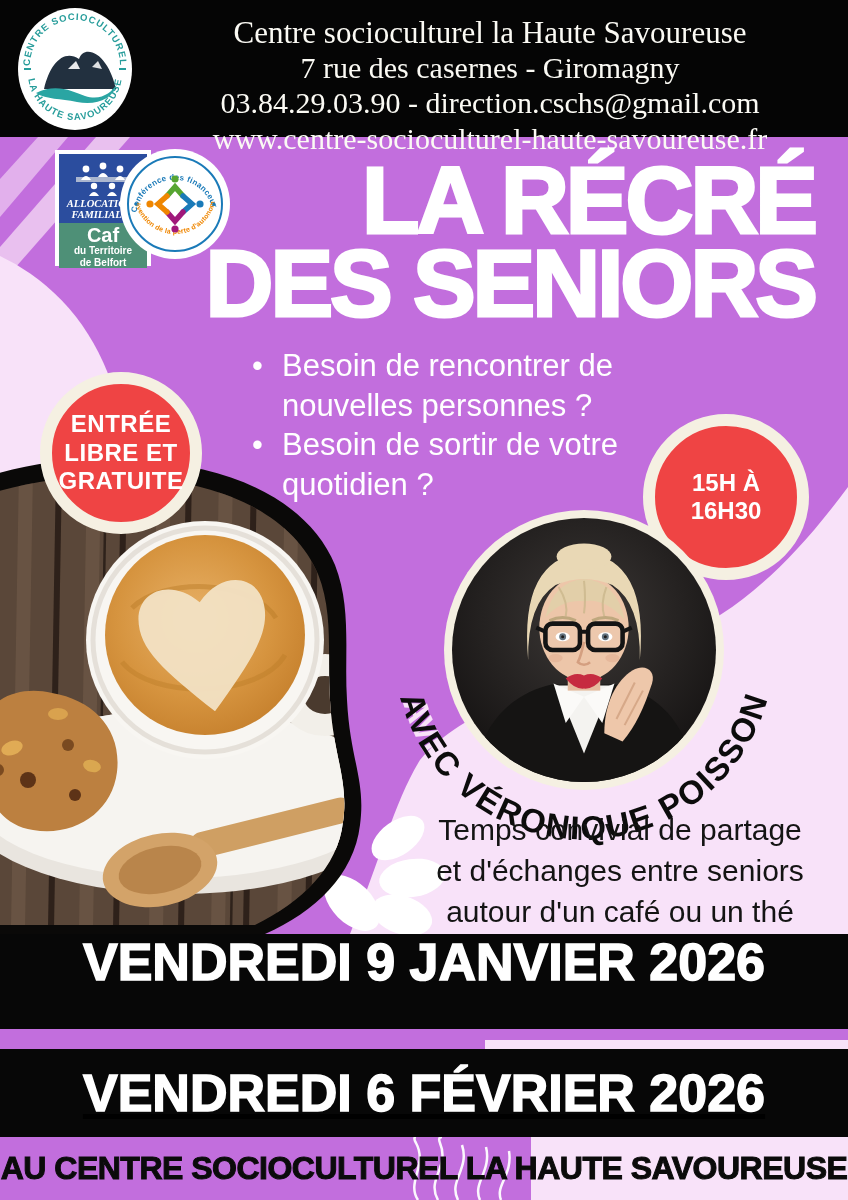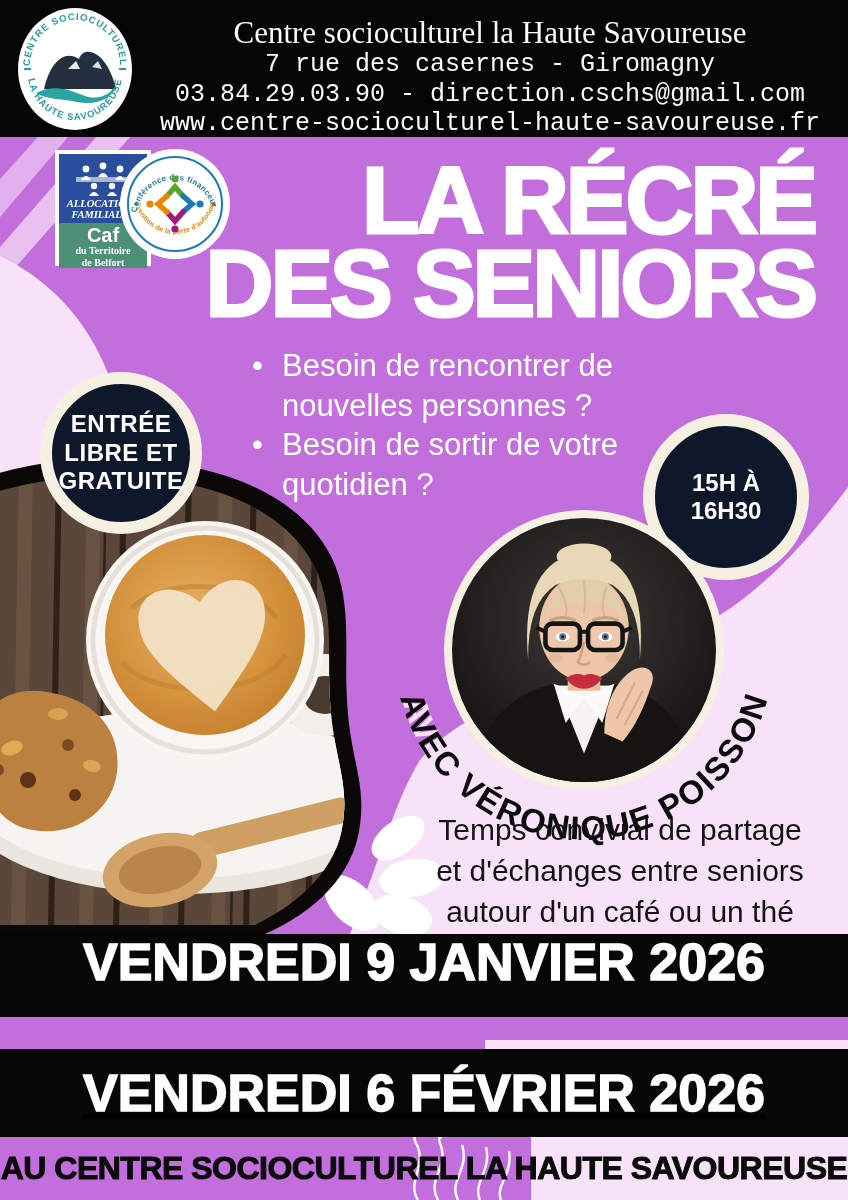--- a/index.html
+++ b/index.html
@@ -5,46 +5,46 @@
   html,body{margin:0;padding:0;background:#555;}
   .poster{position:relative;width:848px;height:1200px;margin:0 auto;overflow:hidden;
           background:#c26edd;font-family:"Liberation Sans",sans-serif;}
   .abs{position:absolute;}
 
   
   .header{left:0;top:0;width:848px;height:137px;background:#050505;}
   .header-text{left:145px;top:16px;width:690px;text-align:center;color:#fbfaf4;
                font-family:"Liberation Serif",serif;}
   .h-line1{font-size:31px;line-height:1.1;}
-  .h-line{font-size:25px;line-height:1.18;font-family:Liberation Mono, monospace;}
+  .h-line{font-size:30px;line-height:1.18;}
 
   
   .title{right:33px;top:160px;text-align:right;color:#fff;font-weight:bold;
          font-size:94px;line-height:0.88;letter-spacing:-3px;-webkit-text-stroke:3px #fff;}
 
   
   .bullets{left:246px;top:346px;width:420px;color:#fff;font-size:31px;line-height:1.28;
            margin:0;padding:0;font-weight:500;}
   .bullets li{list-style:none;position:relative;padding-left:36px;margin:0;}
   .bullets li::before{content:"•";position:absolute;left:6px;}
 
   
-  .badge-circle{border-radius:50%;background:#0f172a;border:12px solid #f5f0e2;
+  .badge-circle{border-radius:50%;background:#ef4444;border:12px solid #f5f0e2;
                 display:flex;flex-direction:column;align-items:center;justify-content:center;
                 color:#fff;font-weight:bold;text-align:center;}
   .entry-badge{left:40px;top:372px;width:138px;height:138px;font-size:24px;line-height:1.2;letter-spacing:.5px;}
   .time-badge{left:643px;top:414px;width:142px;height:142px;font-size:24px;line-height:1.18;}
 
   
   .desc{left:394px;top:810px;width:452px;text-align:center;color:#141414;
         font-size:30px;line-height:1.36;font-weight:500;}
 
   
   .bar{left:0;width:848px;background:#070707;display:flex;align-items:center;justify-content:center;}
-  .bar1{top:934px;height:79px;padding-bottom:4px;}
+  .bar1{top:934px;height:79px;padding-bottom:16px;}
   .bar1 .bar-text{margin-bottom:24px;}
   .bar2{top:1049px;height:88px;text-decoration:underline;}
   .bar-text{color:#fff;font-weight:bold;font-size:52px;letter-spacing:0px;-webkit-text-stroke:1.5px #fff;}
   .stripe{top:1040px;height:9px;left:0;width:848px;display:flex;}
   .stripe .s-purple{width:485px;height:100%;background:#c26edd;}
   .stripe .s-pink{flex:1;height:100%;background:#f8e2f9;}
   .footer{top:1137px;height:63px;left:0;width:848px;display:flex;align-items:center;justify-content:center;}
   .footer-bg{position:absolute;inset:0;display:flex;}
   .footer-bg .f-purple{width:531px;background:#c26edd;}
   .footer-bg .f-pink{flex:1;background:#f8e2f9;}
@@ -52,21 +52,21 @@
                -webkit-text-stroke:1px #0b0b0b;letter-spacing:-.5px;}
 
   
   .caf{left:55px;top:150px;width:96px;height:116px;background:#fff;padding:4px;box-sizing:border-box;
        display:flex;flex-direction:column;}
   .caf-blue{background:#2b4d9e;flex:0 0 66px;display:flex;flex-direction:column;align-items:center;justify-content:flex-end;padding-bottom:3px;}
   .caf-blue .caf-alloc{color:#fff;font-size:10.5px;font-style:italic;font-weight:bold;line-height:1.05;text-align:center;
                        font-family:"Liberation Serif",serif;}
   .caf-green{background:#4e9077;flex:1;color:#fff;text-align:center;line-height:1;padding-top:2px;}
   .caf-name{font-size:20px;font-weight:bold;}
-  .caf-terr{font-size:10px;font-weight:bold;line-height:1.15;font-family:Liberation Serif, serif;}
+  .caf-terr{font-size:10px;font-weight:bold;line-height:1.15;}
 
   svg text{font-family:"Liberation Sans",sans-serif;}
 </style>
 </head>
 <body>
 
 <div class="poster">
 
   <svg class="abs" style="left:0;top:137px;" width="848" height="797" viewBox="0 0 848 797">
 

